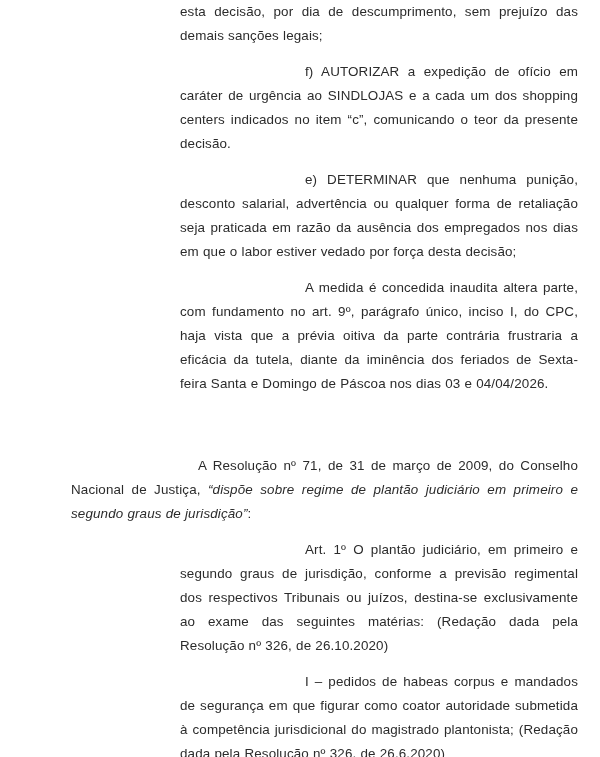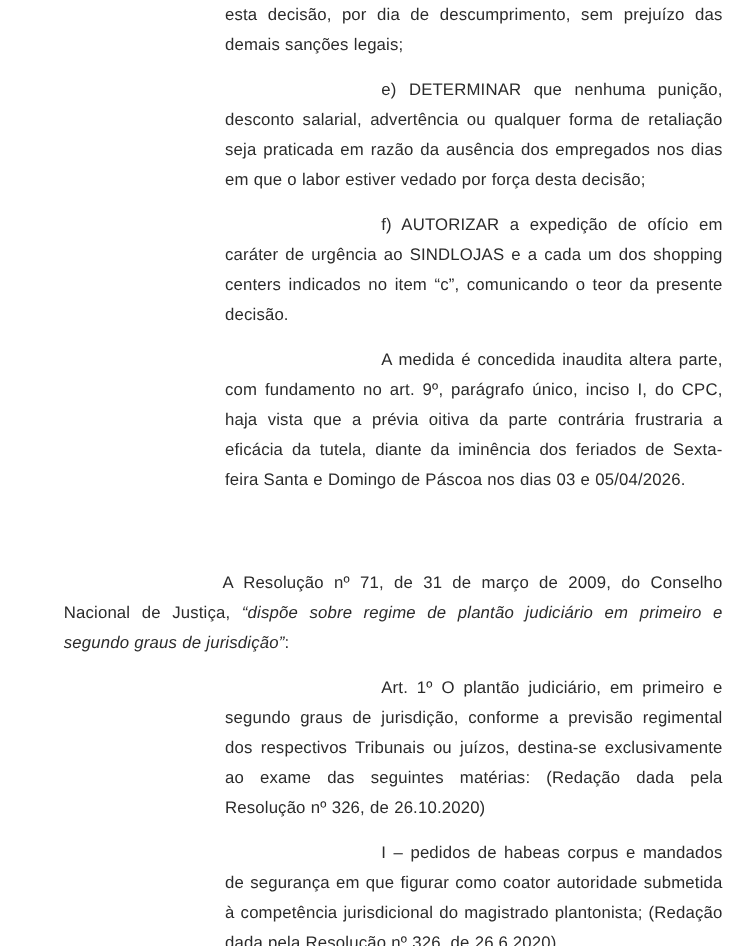--- a/index.html
+++ b/index.html
@@ -37,36 +37,36 @@
     text-justify: inter-word;
     text-indent: 125px;
     letter-spacing: 0.01em;
     word-spacing: 0.02em;
   }
   .para.first {
     text-indent: 0;
   }
   
   .para.wide {
-    padding: 0 22px 0 51px;
+    padding: 0 22px 0 71px;
     text-indent: 127px;
   }
   .para.gap-before {
     margin-top: 58px;
   }
   .para .ital {
     font-style: italic;
   }
 </style>
 </head>
 <body>
 
 <div class="page">
   <div class="doc-body" id="doc-body">
       <p class="para first">esta decisão, por dia de descumprimento, sem prejuízo das demais sanções legais;</p>
+      <p class="para">f) AUTORIZAR a expedição de ofício em caráter de urgência ao SINDLOJAS e a cada um dos shopping centers indicados no item “c”, comunicando o teor da presente decisão.</p>
       <p class="para">e) DETERMINAR que nenhuma punição, desconto salarial, advertência ou qualquer forma de retaliação seja praticada em razão da ausência dos empregados nos dias em que o labor estiver vedado por força desta decisão;</p>
-      <p class="para">f) AUTORIZAR a expedição de ofício em caráter de urgência ao SINDLOJAS e a cada um dos shopping centers indicados no item “c”, comunicando o teor da presente decisão.</p>
-      <p class="para">A medida é concedida inaudita altera parte, com fundamento no art. 9º, parágrafo único, inciso I, do CPC, haja vista que a prévia oitiva da parte contrária frustraria a eficácia da tutela, diante da iminência dos feriados de Sexta-feira Santa e Domingo de Páscoa nos dias 03 e 05/04/2026.</p>
+      <p class="para">A medida é concedida inaudita altera parte, com fundamento no art. 9º, parágrafo único, inciso I, do CPC, haja vista que a prévia oitiva da parte contrária frustraria a eficácia da tutela, diante da iminência dos feriados de Sexta-feira Santa e Domingo de Páscoa nos dias 03 e 04/04/2026.</p>
       <p class="para wide gap-before"><span>A Resolução nº 71, de 31 de março de 2009, do Conselho Nacional de Justiça, </span><span class="ital">“dispõe sobre regime de plantão judiciário em primeiro e segundo graus de jurisdição”</span><span>:</span></p>
       <p class="para">Art. 1º O plantão judiciário, em primeiro e segundo graus de jurisdição, conforme a previsão regimental dos respectivos Tribunais ou juízos, destina-se exclusivamente ao exame das seguintes matérias: (Redação dada pela Resolução nº 326, de 26.10.2020)</p>
       <p class="para">I – pedidos de habeas corpus e mandados de segurança em que figurar como coator autoridade submetida à competência jurisdicional do magistrado plantonista; (Redação dada pela Resolução nº 326, de 26.6.2020)</p>
     </div>
 </div>
 
 </body></html>

